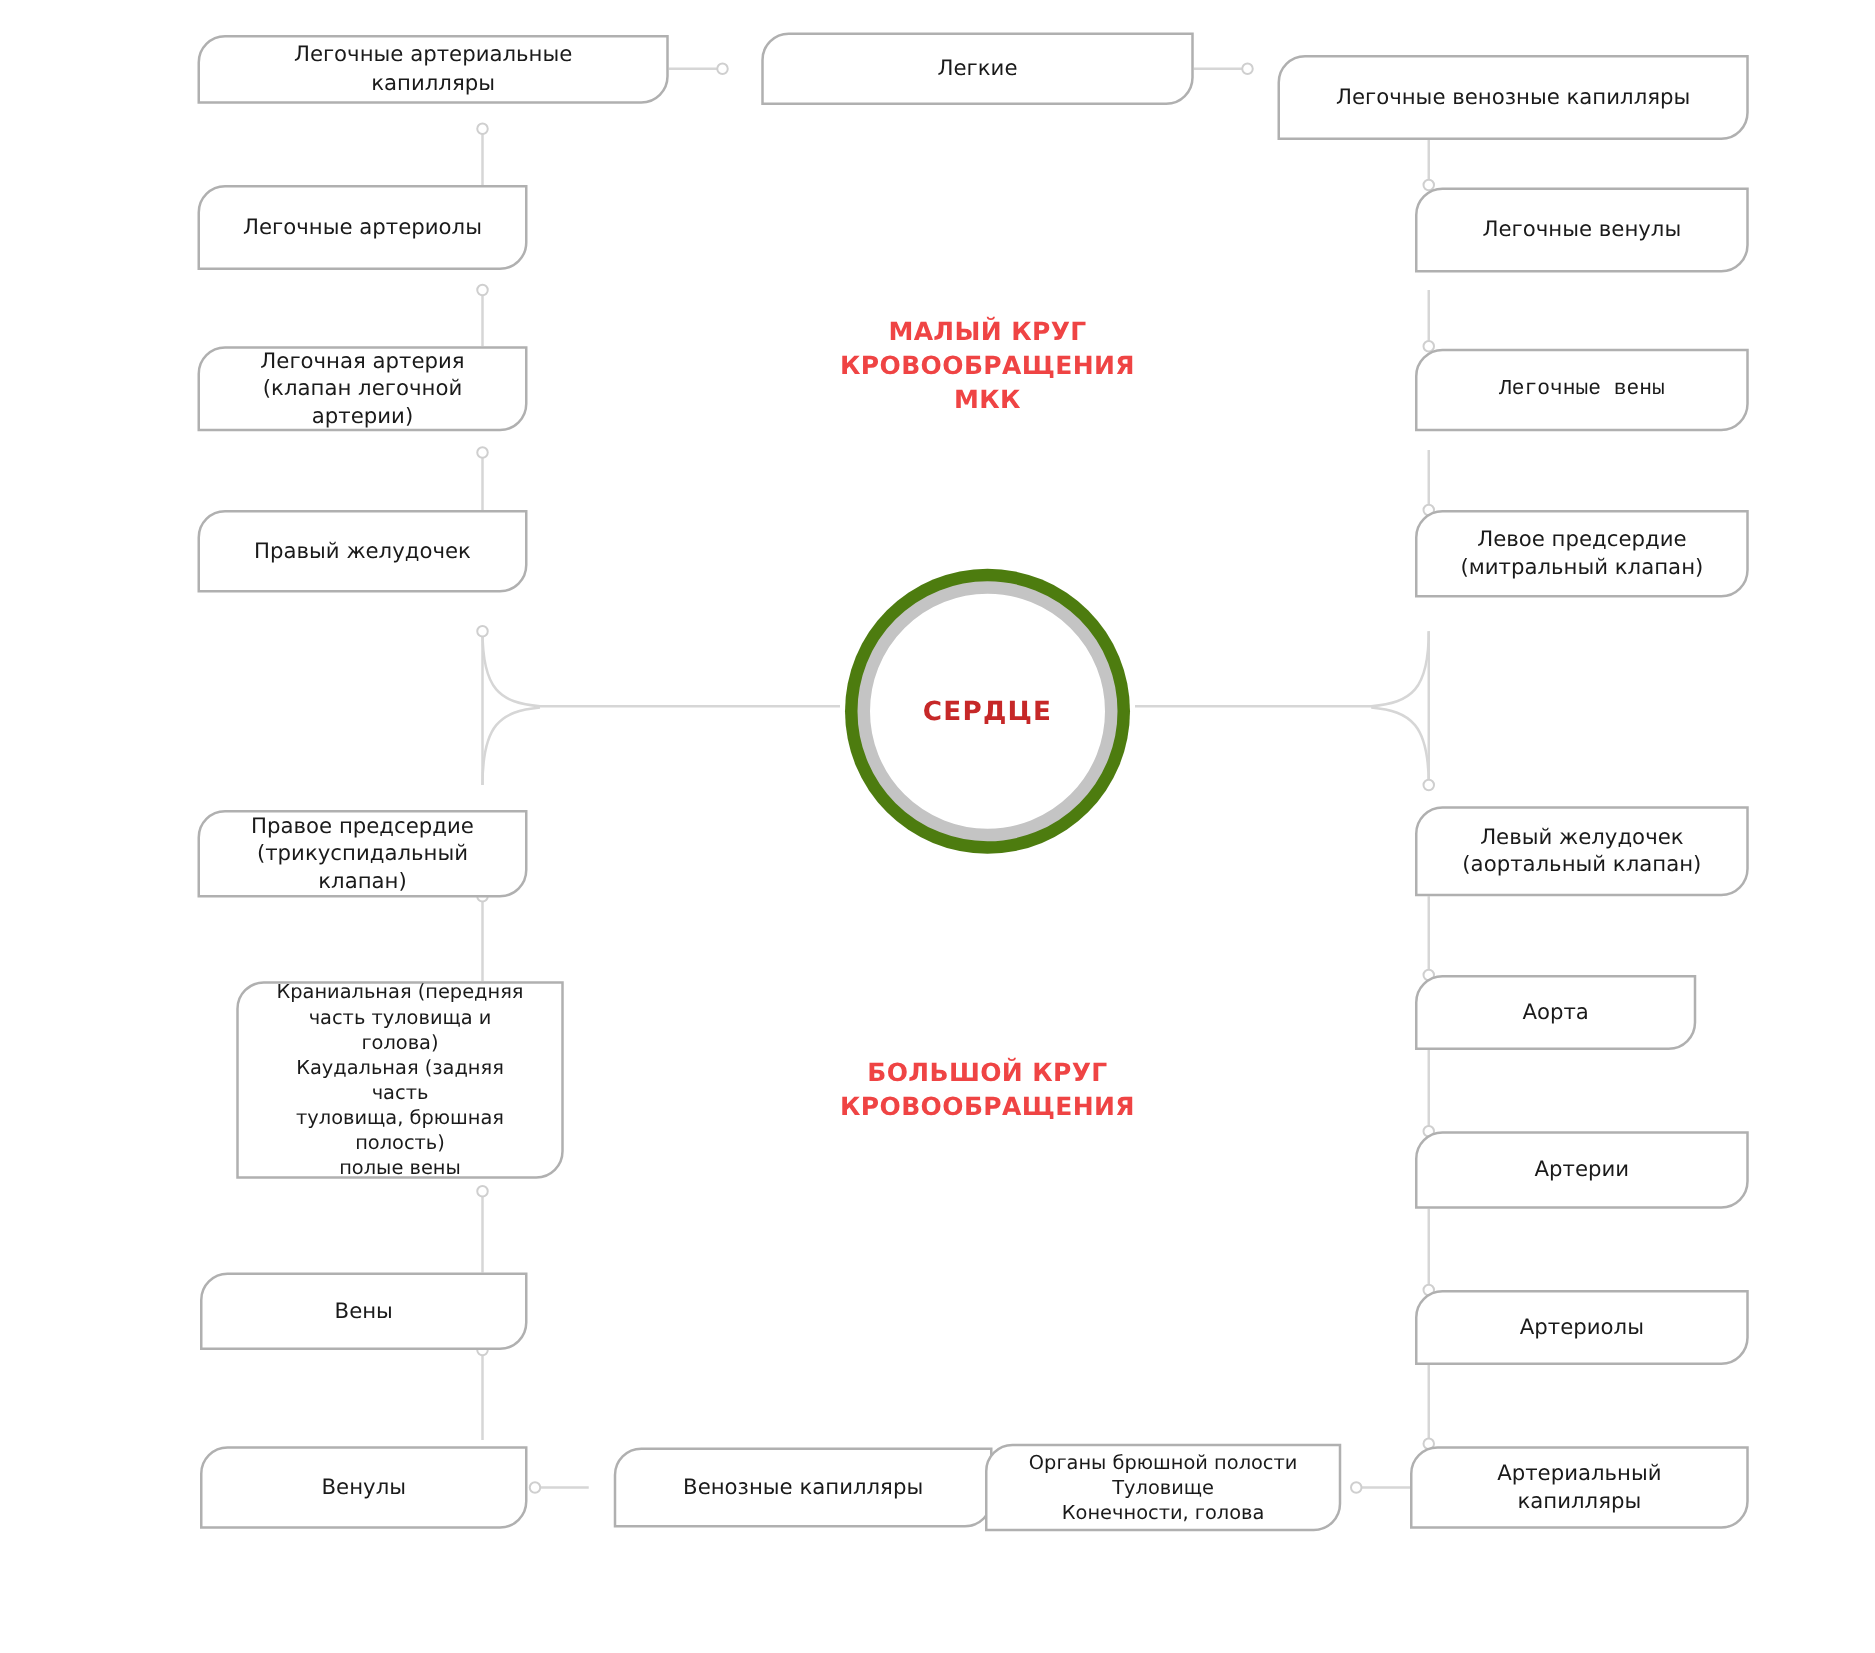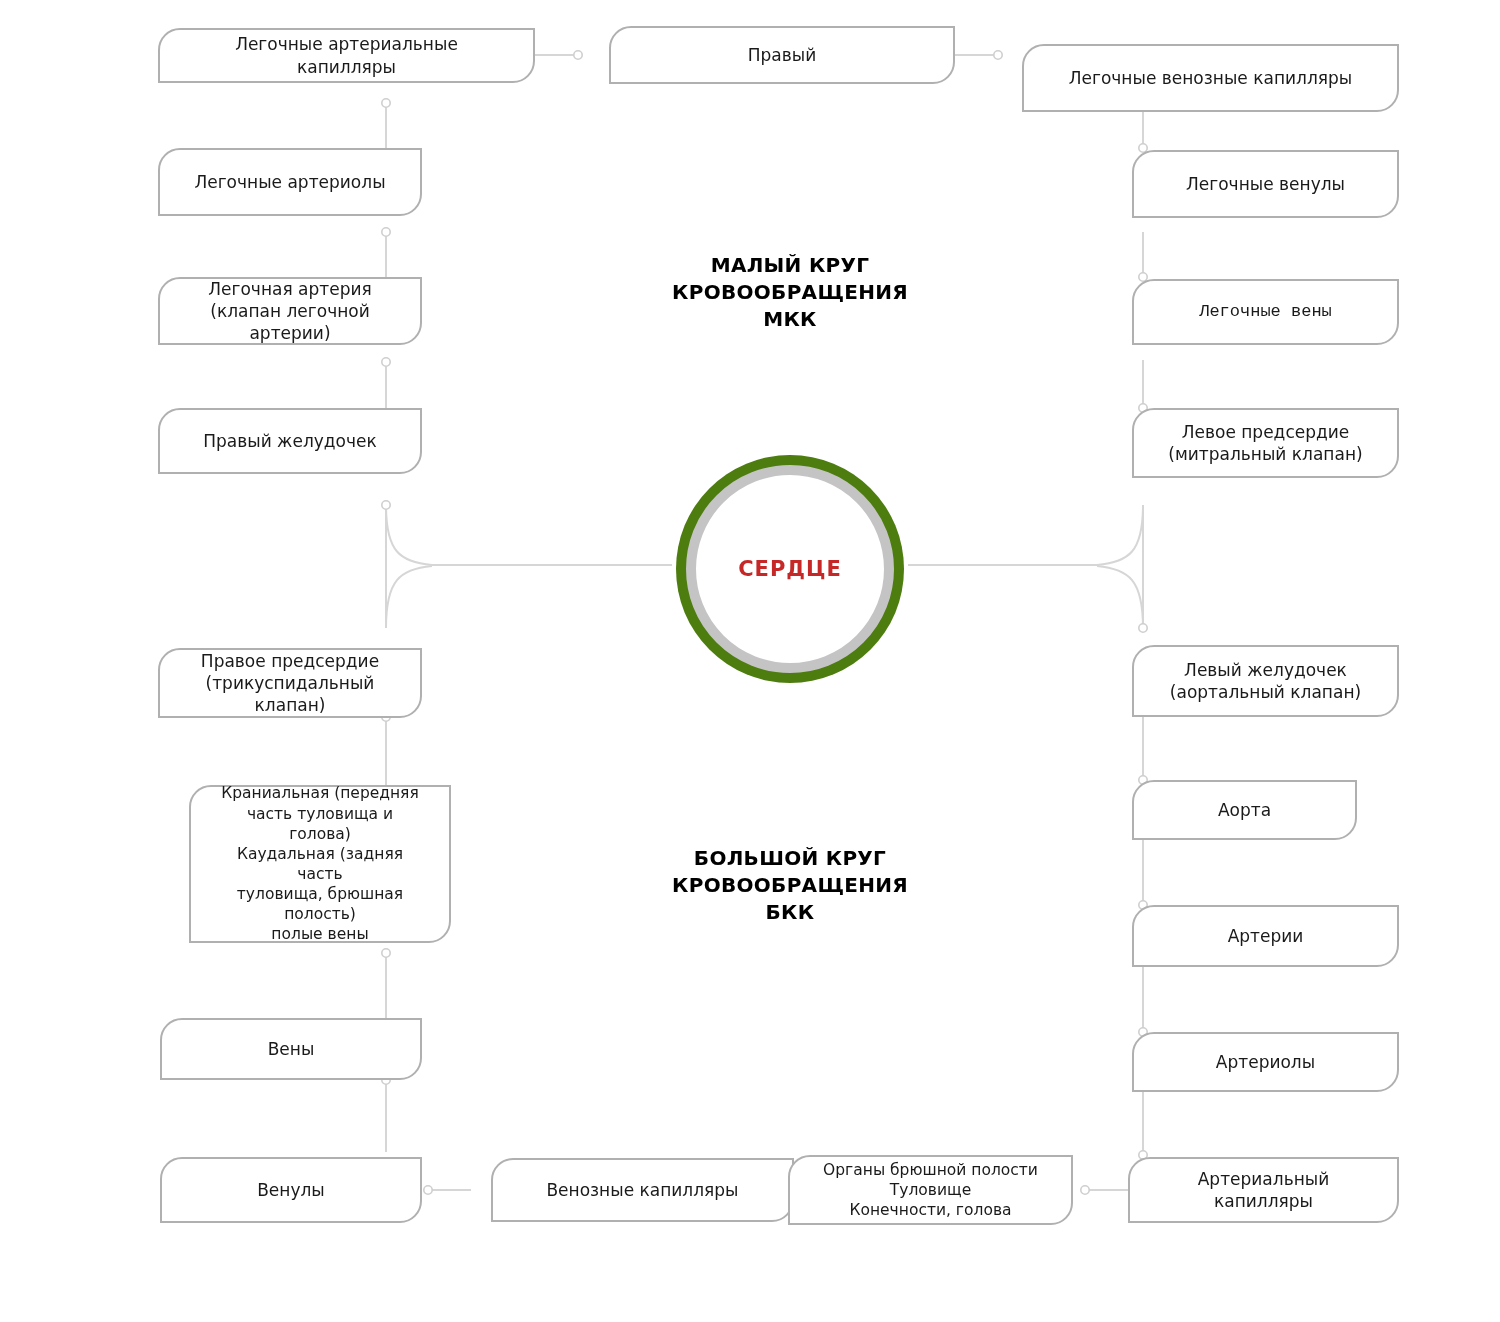--- a/index.html
+++ b/index.html
@@ -40,21 +40,21 @@
     line-height: 1.3;
     padding: 4px 24px;
     z-index: 3;
   }
   .node.small {
     font-size: 15.5px;
   }
   .circle-label {
     position: absolute;
     text-align: center;
-    color: #000000;
+    color: #ef4444;
     font-size: 20px;
     font-weight: bold;
     line-height: 1.35;
     letter-spacing: 0.3px;
     z-index: 3;
   }
   #heart {
     position: absolute;
     left: 676px;
     top: 455px;
@@ -148,21 +148,21 @@
       <circle cx="1143" cy="1155" r="4.2"></circle>
 
       <circle cx="1085" cy="1190" r="4.2"></circle>
       <circle cx="745" cy="1190" r="4.2"></circle>
       <circle cx="428" cy="1190" r="4.2"></circle>
     </g>
   </svg>
 
   <div class="node" style="left:158px; top:28px; width:377px; height:55px;">Легочные артериальные капилляры</div>
 
-  <div class="node" style="left:609px; top:26px; width:346px; height:58px;">Правый</div>
+  <div class="node" style="left:609px; top:26px; width:346px; height:58px;">Легкие</div>
 
   <div class="node" style="left:1022px; top:44px; width:377px; height:68px;">Легочные венозные капилляры</div>
 
   <div class="node" style="left:158px; top:148px; width:264px; height:68px;">Легочные артериолы</div>
 
   <div class="node" style="left:1132px; top:150px; width:267px; height:68px;">Легочные венулы</div>
 
   <div class="node multiline" style="left:158px; top:277px; width:264px; height:68px; white-space:pre-line;">Легочная артерия
 (клапан легочной артерии)</div>
 
@@ -205,21 +205,20 @@
 
   <div class="circle-label" style="left:640px; top:252px; width:300px;">
     <div>МАЛЫЙ КРУГ</div>
     <div>КРОВООБРАЩЕНИЯ</div>
     <div>МКК</div>
   </div>
 
   <div class="circle-label" style="left:640px; top:845px; width:300px;">
     <div>БОЛЬШОЙ КРУГ</div>
     <div>КРОВООБРАЩЕНИЯ</div>
-    <div>БКК</div>
   </div>
 
   <div id="heart">
     <div id="heart-ring">
       <span id="heart-label">СЕРДЦЕ</span>
     </div>
   </div>
 
 </div>
 

